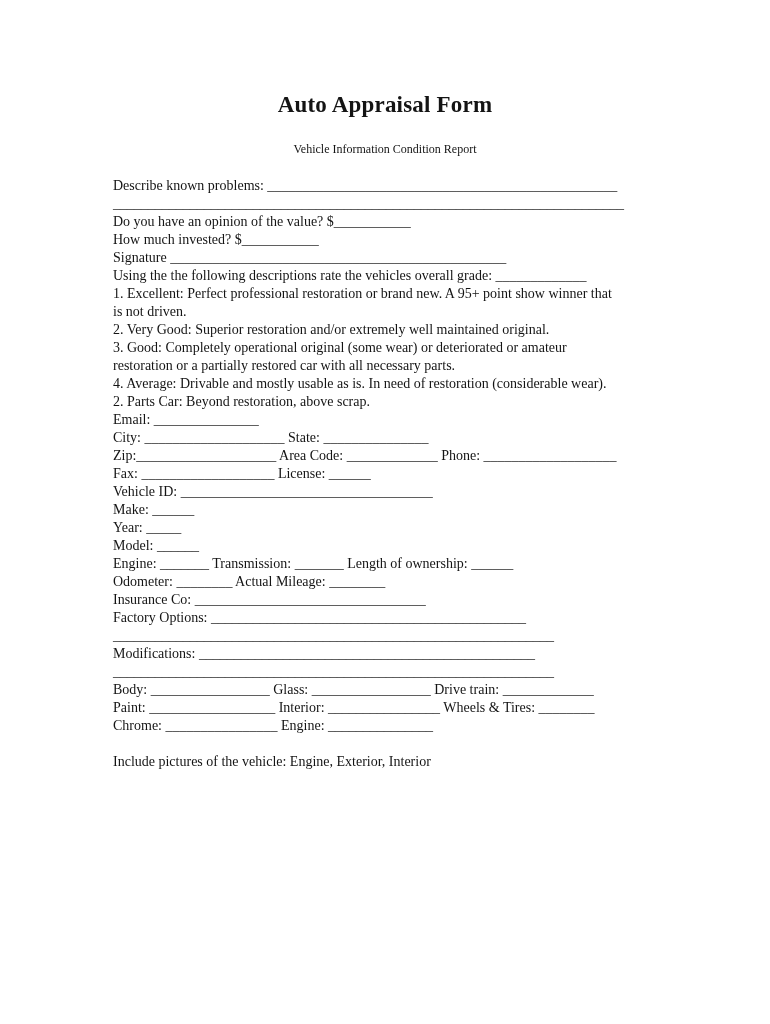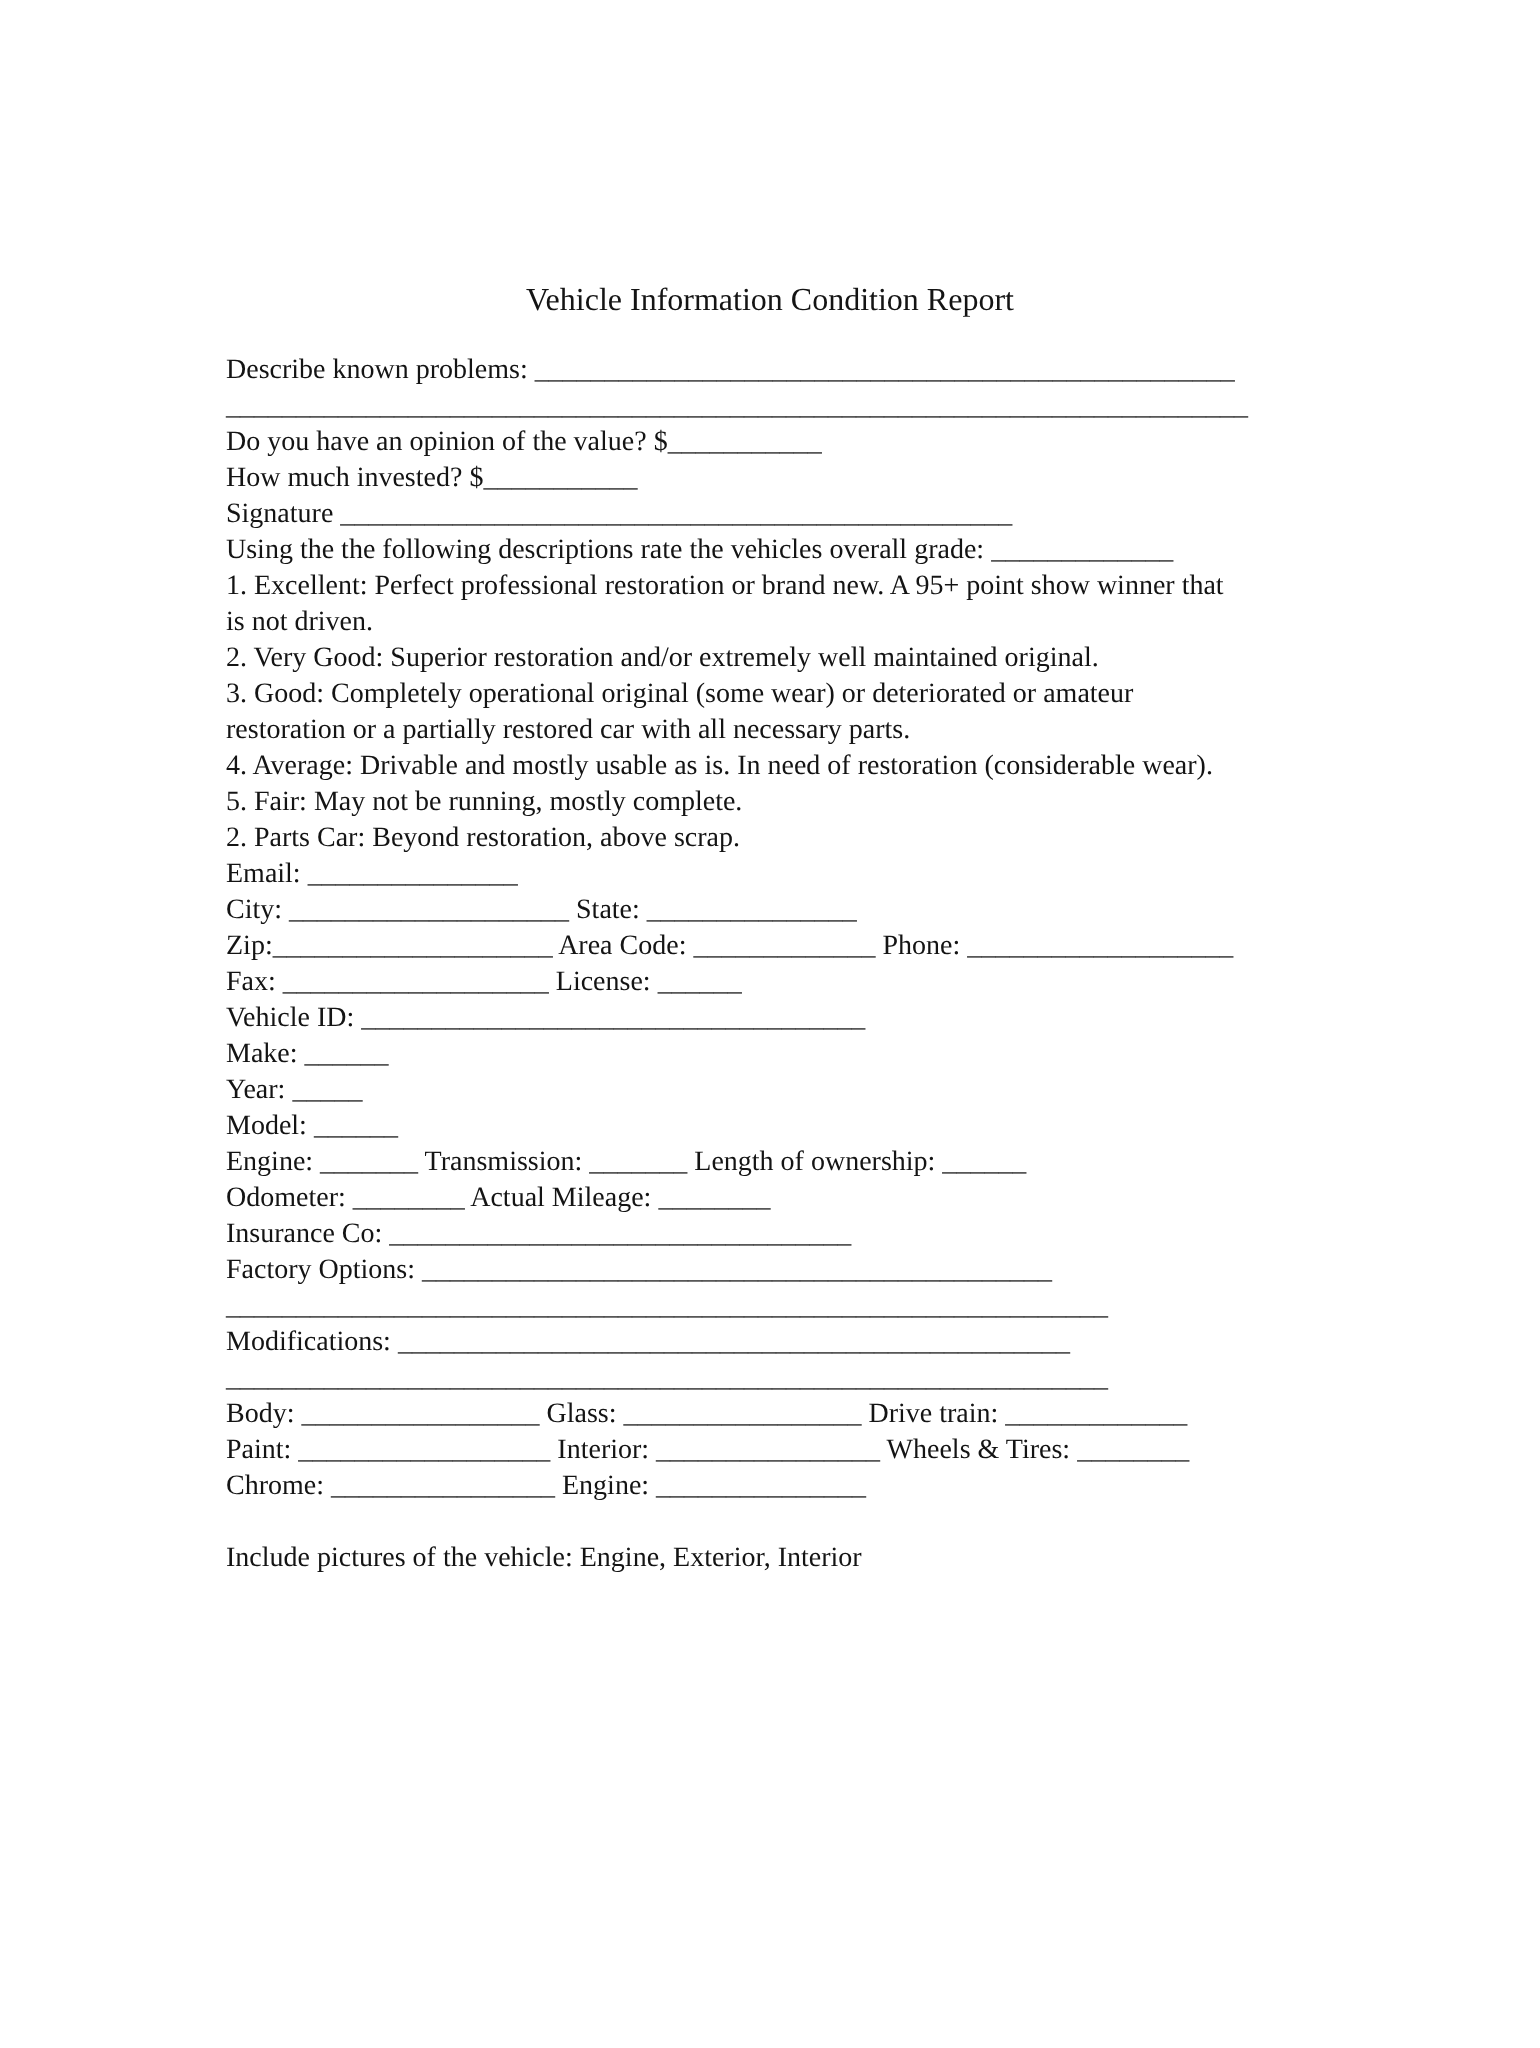--- a/index.html
+++ b/index.html
@@ -25,21 +25,21 @@
     font-size: 23px;
     font-weight: bold;
     letter-spacing: 0.2px;
   }
   .doc-subtitle {
     position: absolute;
     top: 142px;
     left: 0;
     width: 100%;
     text-align: center;
-    font-size: 16px;
+    font-size: 12px;
   }
   .form-body {
     position: absolute;
     top: 177px;
     left: 113px;
     width: 545px;
     font-size: 14px;
     line-height: 18px;
   }
   .line {
@@ -52,35 +52,35 @@
   .line .blank {
     white-space: pre;
     letter-spacing: 0;
     color: #2a2a2a;
   }
 </style>
 </head>
 <body>
 
 <div class="page">
+  <div class="doc-title">Auto Appraisal Form</div>
   <div class="doc-subtitle">Vehicle Information Condition Report</div>
   <div class="form-body">
       <div class="line"><span class="lbl">Describe known problems: </span><span class="blank">__________________________________________________</span></div>
       <div class="line"><span class="blank">_________________________________________________________________________</span></div>
       <div class="line"><span class="lbl">Do you have an opinion of the value? $</span><span class="blank">___________</span></div>
       <div class="line"><span class="lbl">How much invested? $</span><span class="blank">___________</span></div>
       <div class="line"><span class="lbl">Signature </span><span class="blank">________________________________________________</span></div>
       <div class="line"><span class="lbl">Using the the following descriptions rate the vehicles overall grade: </span><span class="blank">_____________</span></div>
       <div class="line"><span class="lbl">1. Excellent: Perfect professional restoration or brand new. A 95+ point show winner that</span></div>
       <div class="line"><span class="lbl">is not driven.</span></div>
       <div class="line"><span class="lbl">2. Very Good: Superior restoration and/or extremely well maintained original.</span></div>
       <div class="line"><span class="lbl">3. Good: Completely operational original (some wear) or deteriorated or amateur</span></div>
       <div class="line"><span class="lbl">restoration or a partially restored car with all necessary parts.</span></div>
       <div class="line"><span class="lbl">4. Average: Drivable and mostly usable as is. In need of restoration (considerable wear).</span></div>
-      <div class="line"><span class="lbl">5. Fair: May not be running, mostly complete.</span></div>
       <div class="line"><span class="lbl">2. Parts Car: Beyond restoration, above scrap.</span></div>
       <div class="line"><span class="lbl">Email: </span><span class="blank">_______________</span></div>
       <div class="line"><span class="lbl">City: </span><span class="blank">____________________</span><span class="lbl"> State: </span><span class="blank">_______________</span></div>
       <div class="line"><span class="lbl">Zip:</span><span class="blank">____________________</span><span class="lbl"> Area Code: </span><span class="blank">_____________</span><span class="lbl"> Phone: </span><span class="blank">___________________</span></div>
       <div class="line"><span class="lbl">Fax: </span><span class="blank">___________________</span><span class="lbl"> License: </span><span class="blank">______</span></div>
       <div class="line"><span class="lbl">Vehicle ID: </span><span class="blank">____________________________________</span></div>
       <div class="line"><span class="lbl">Make: </span><span class="blank">______</span></div>
       <div class="line"><span class="lbl">Year: </span><span class="blank">_____</span></div>
       <div class="line"><span class="lbl">Model: </span><span class="blank">______</span></div>
       <div class="line"><span class="lbl">Engine: </span><span class="blank">_______</span><span class="lbl"> Transmission: </span><span class="blank">_______</span><span class="lbl"> Length of ownership: </span><span class="blank">______</span></div>

